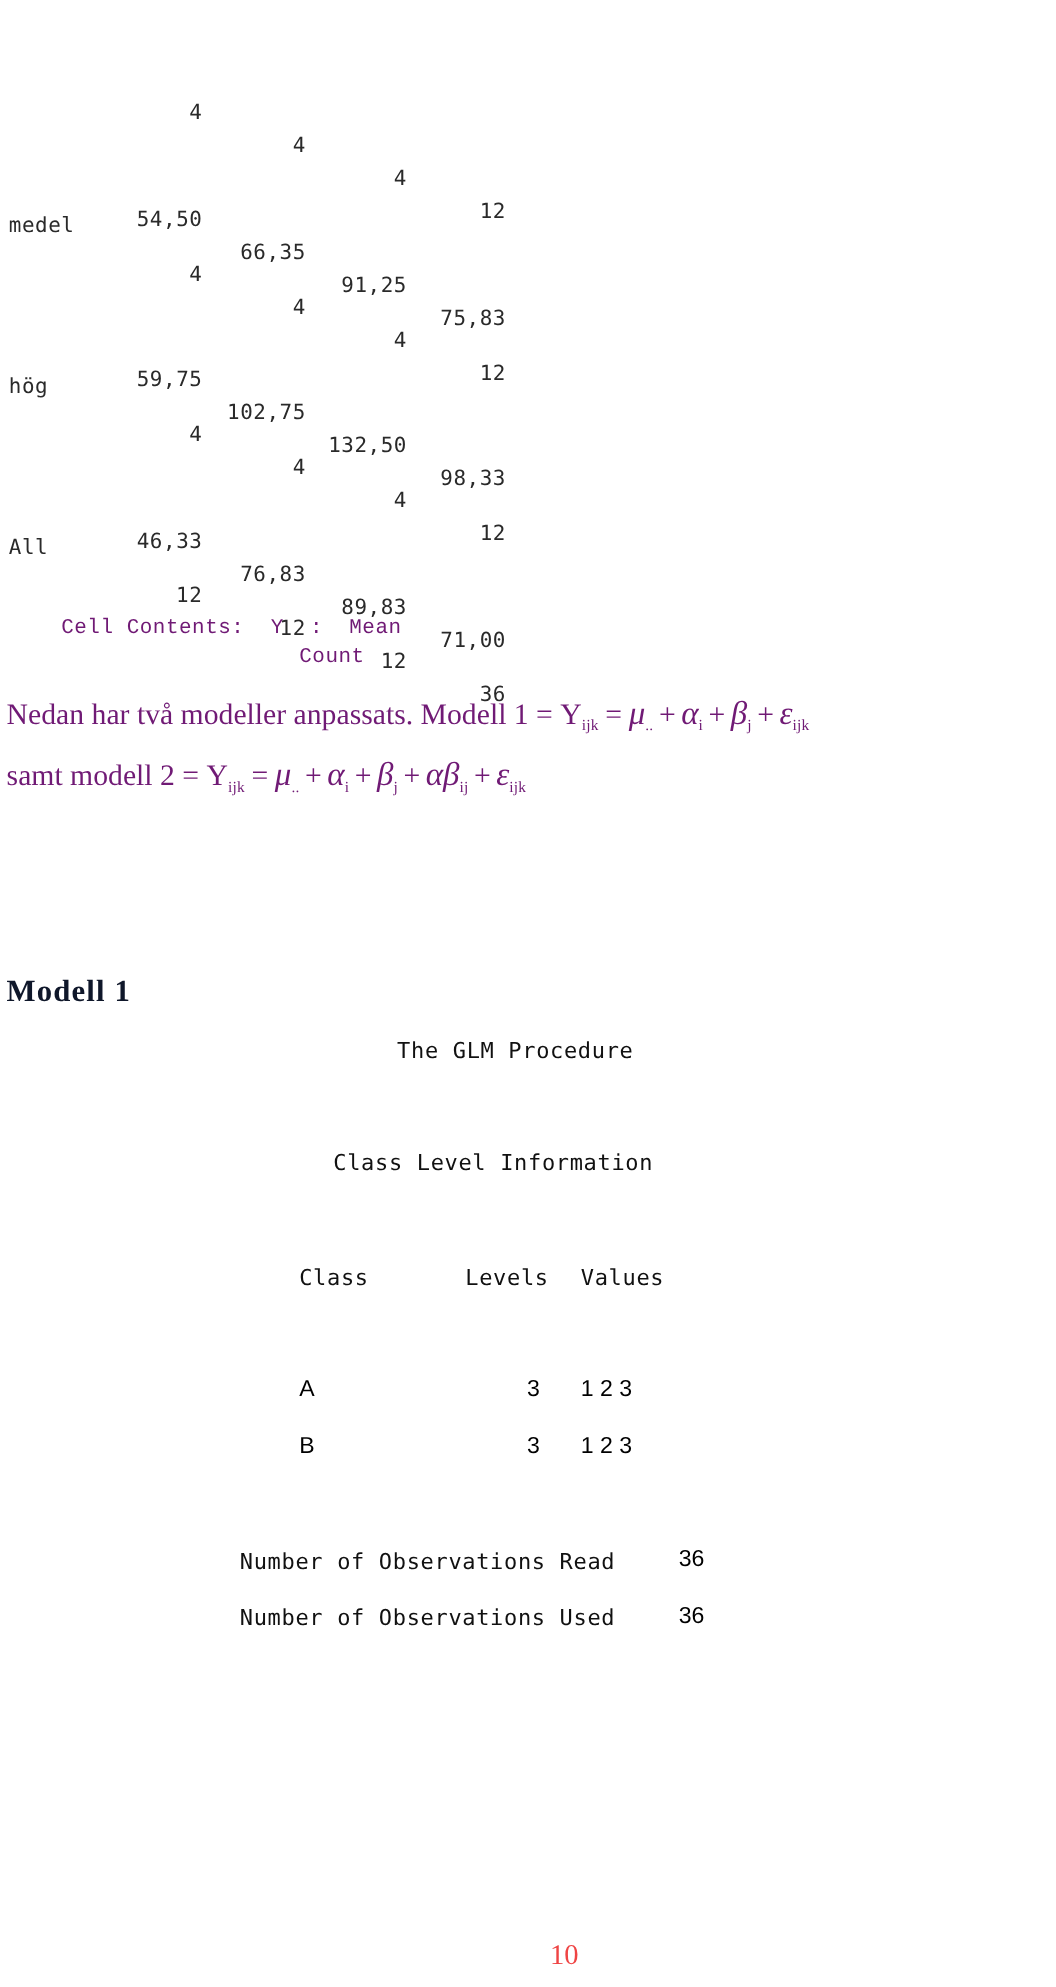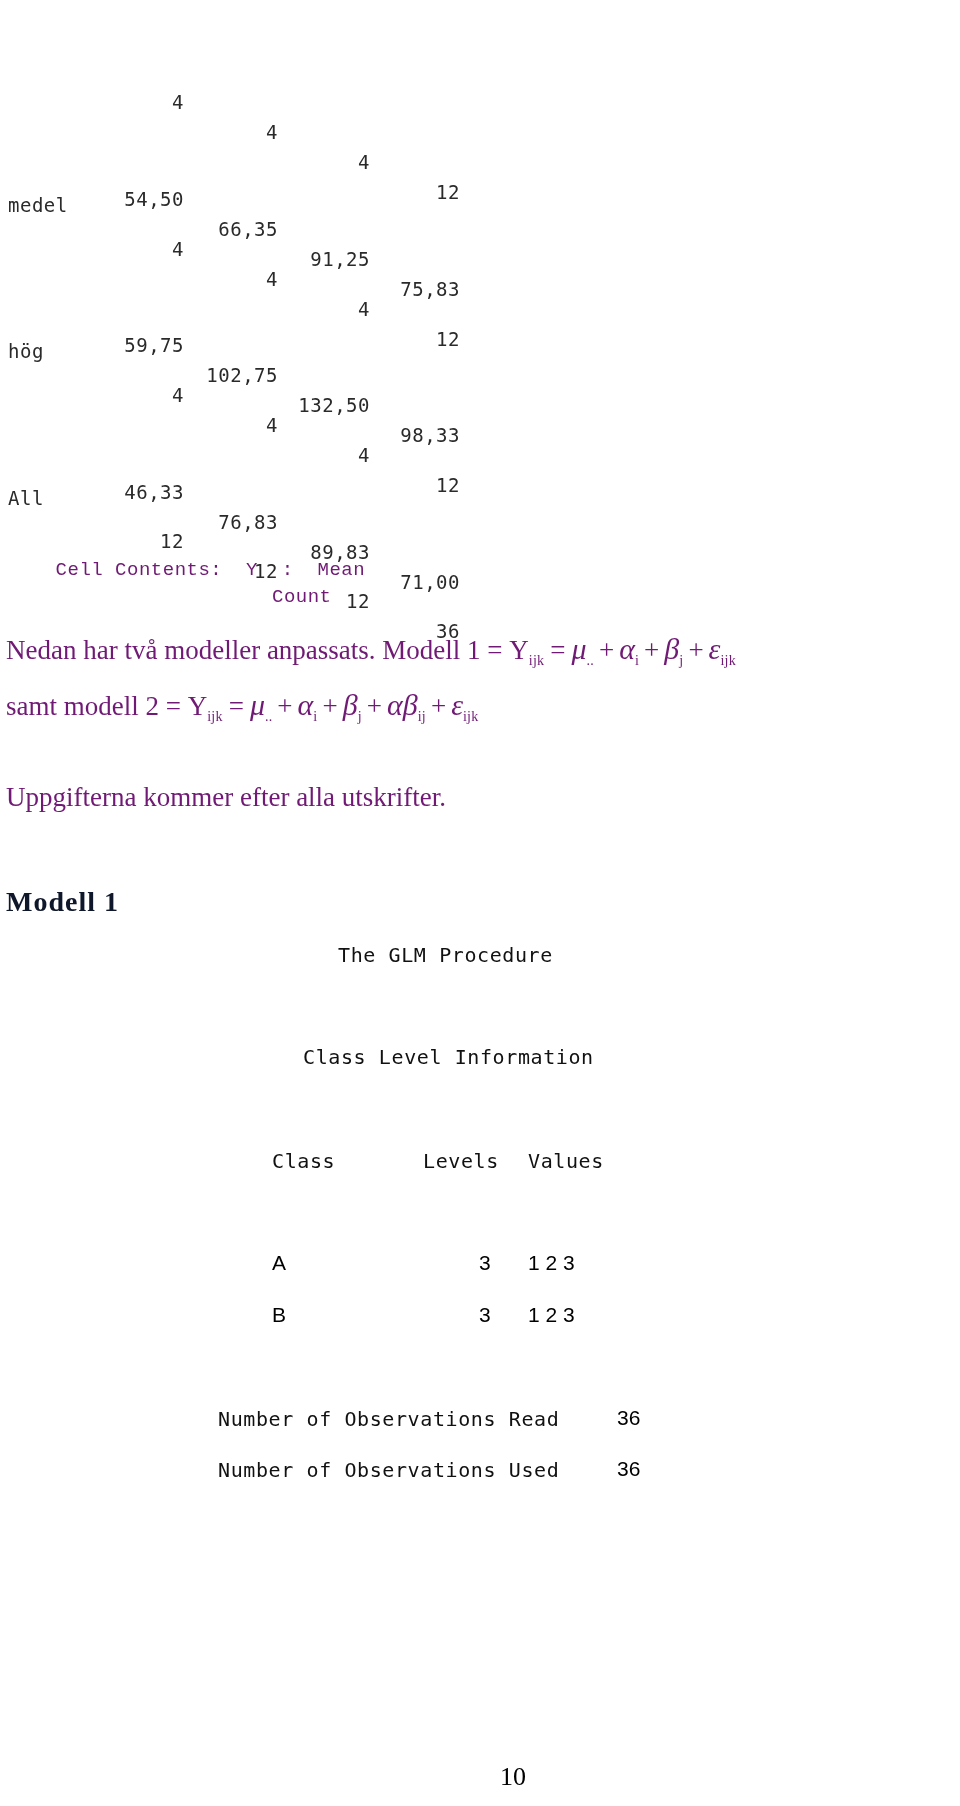--- a/index.html
+++ b/index.html
@@ -132,21 +132,21 @@
     font-size: 21px;
     color: #000000;
     white-space: pre;
   }
 
   
   .pagenum {
     position: absolute;
     font-family: "Liberation Serif", "DejaVu Serif", serif;
     font-size: 26px;
-    color: #000000;
+    color: #ef4444;
   }
 </style>
 </head>
 <body>
 
 <div class="page">
 
   <div class="xtab">
 
     <div class="xrow" style="top:-3px;">
@@ -212,25 +212,24 @@
   <div class="cellcontents" style="left:272px; top:586px;">Count</div>
 
   <div class="prose" style="left:6px; top:632px;">
     <span>Nedan har två modeller anpassats. Modell 1 = </span><span class="math"><span class="var">Y</span><sub>ijk</sub><span class="eq">=</span><span class="gr">μ</span><sub>..</sub><span class="op">+</span><span class="gr">α</span><sub>i</sub><span class="op">+</span><span class="gr">β</span><sub>j</sub><span class="op">+</span><span class="gr">ε</span><sub>ijk</sub></span>
   </div>
 
   <div class="prose" style="left:6px; top:688px;">
     <span>samt modell 2 = </span><span class="math"><span class="var">Y</span><sub>ijk</sub><span class="eq">=</span><span class="gr">μ</span><sub>..</sub><span class="op">+</span><span class="gr">α</span><sub>i</sub><span class="op">+</span><span class="gr">β</span><sub>j</sub><span class="op">+</span><span class="gr">αβ</span><sub>ij</sub><span class="op">+</span><span class="gr">ε</span><sub>ijk</sub></span>
   </div>
 
-  <div class="prose" style="left:6px; top:782px;">Uppgifterna kommer efter alla utskrifter.</div>
 
   <div class="heading" style="left:6px; top:886px;">Modell 1</div>
 
-  <div class="sas" style="left:338px; top:943px;">The GLM Procedure</div>
+  <div class="sas" style="left:361px; top:943px;">The GLM Procedure</div>
 
   <div class="sas" style="left:303px; top:1045px;">Class Level Information</div>
 
   <div class="sas" style="left:272px; top:1149px;">Class</div>
   <div class="sas" style="left:423px; top:1149px;">Levels</div>
   <div class="sas" style="left:528px; top:1149px;">Values</div>
 
   <div class="sans" style="left:272px; top:1251px;">A</div>
   <div class="sans" style="left:479px; top:1251px;">3</div>
   <div class="sans" style="left:528px; top:1251px;">1 2 3</div>

